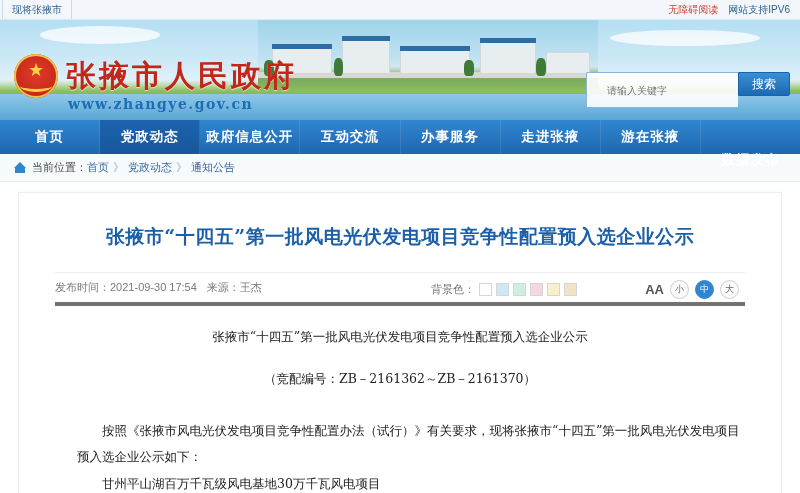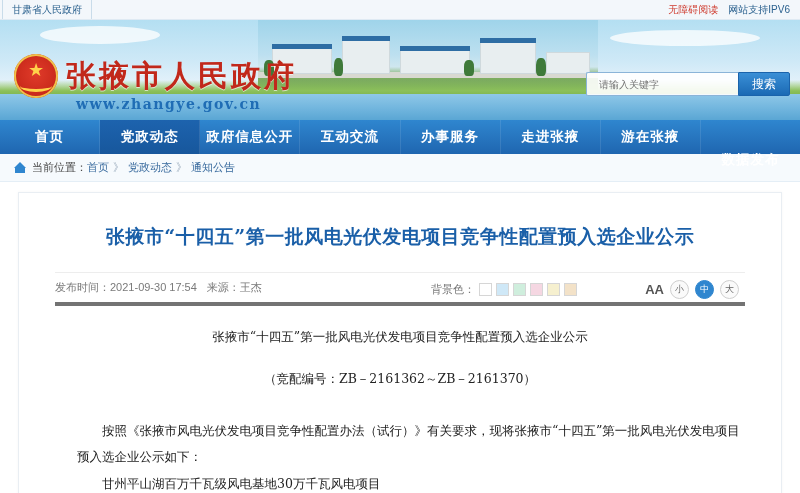--- a/index.html
+++ b/index.html
@@ -94,39 +94,39 @@
   .gov-title {
     position: absolute; left: 66px; top: 36px;
     font-family: "DejaVu Serif", serif;
     font-weight: bold;
     font-size: 30px;
     letter-spacing: 3px;
     color: #c1281b;
     text-shadow: 0 1px 0 rgba(255,255,255,.6);
   }
   .gov-url {
-    position: absolute; left: 76px; top: 76px;
+    position: absolute; left: 68px; top: 76px;
     font-family: "DejaVu Serif", serif;
     font-size: 14px;
     letter-spacing: 1.5px;
     color: #1f6db5;
     font-weight: bold;
   }
   .searchbox {
     position: absolute; right: 10px; top: 52px;
     display: flex; align-items: stretch; height: 24px;
   }
   .searchbox input {
-    width: 152px; height: 24px;
+    width: 152px; height: 36px;
     border: 1px solid #8ab4d8;
     border-right: none;
     background: rgba(255,255,255,.9);
     font-size: 10px;
     color: #888;
-    padding: 0 12px;
+    padding: 0 20px;
     outline: none;
     border-radius: 2px 0 0 2px;
   }
   .searchbox button {
     width: 52px; height: 24px;
     border: 1px solid #1a63ab;
     background: linear-gradient(180deg,#3a8fd6,#1b6ab4);
     color: #fff; font-size: 12px;
     cursor: pointer;
     border-radius: 0 2px 2px 0;
@@ -249,21 +249,21 @@
   .body .indent { text-indent: 2em; margin-left: 22px; }
   .body .sp { margin-top: 16px; }
 </style>
 </head>
 <body>
 
 <div id="page">
 
   <div class="topbar">
     <div class="links">
-      <a href="#">甘肃省人民政府</a>
+      <a href="#">现将张掖市</a>
     </div>
     <div class="right">
       <span class="acc">无障碍阅读</span>
       <span class="ipv6">网站支持IPV6</span>
     </div>
   </div>
 
   <div class="banner">
     <div class="sky-cloud" style="left:40px;top:6px;width:120px;height:18px;"></div>
     <div class="sky-cloud" style="left:610px;top:10px;width:150px;height:16px;"></div>

